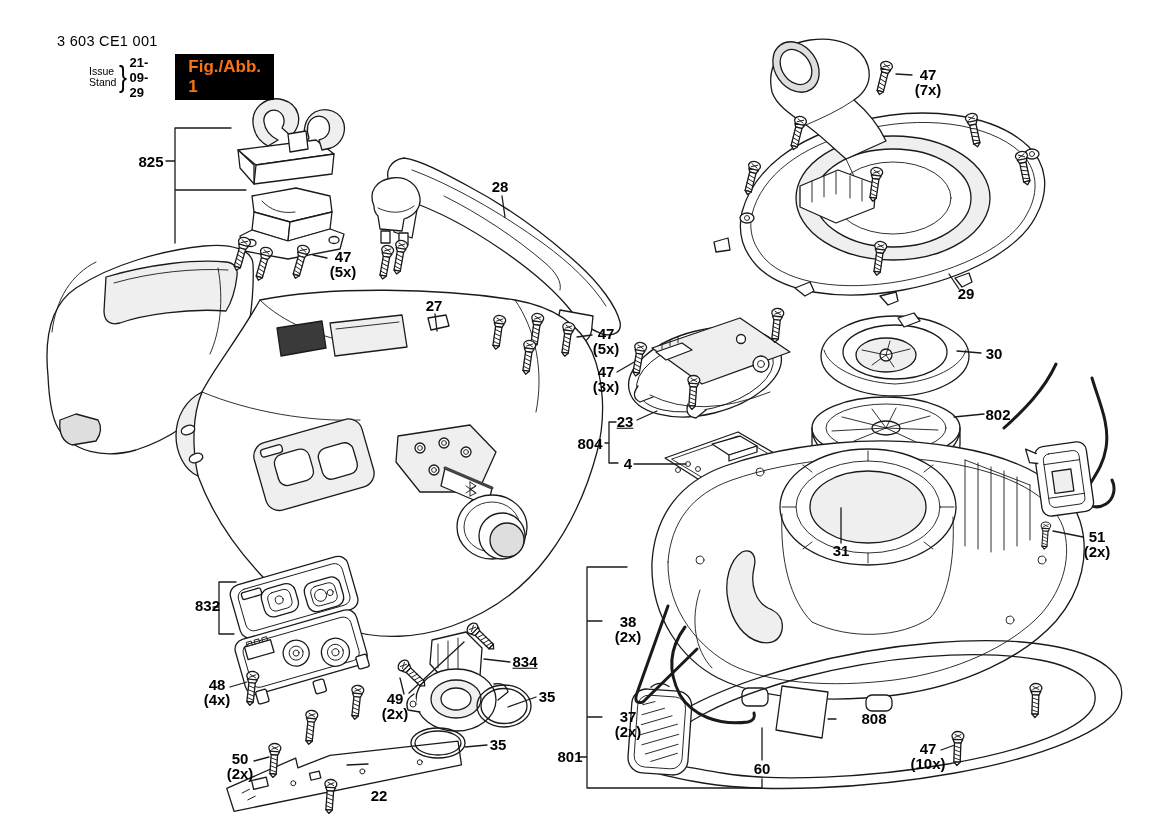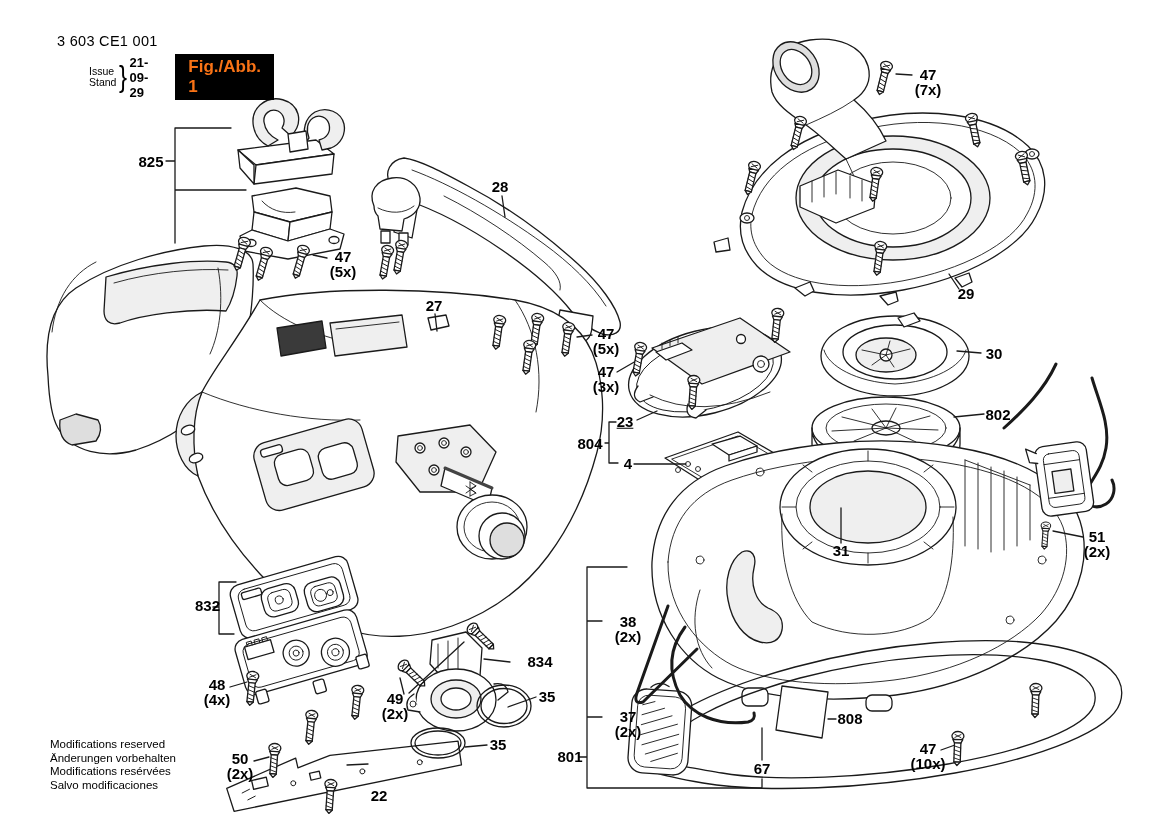--- a/index.html
+++ b/index.html
@@ -400,30 +400,30 @@
       <div class="callout" style="left: 500px; top: 187px;"><span>28</span></div>
       <div class="callout" style="left: 434px; top: 306px;"><span>27</span></div>
       <div class="callout" style="left: 606px; top: 341px;"><span>47</span><span class="qty">(5x)</span></div>
       <div class="callout" style="left: 606px; top: 379px;"><span>47</span><span class="qty">(3x)</span></div>
       <div class="callout" style="left: 625px; top: 422px; text-decoration: underline;"><span>23</span></div>
       <div class="callout" style="left: 590px; top: 444px;"><span>804</span></div>
       <div class="callout" style="left: 628px; top: 464px;"><span>4</span></div>
       <div class="callout" style="left: 196px; top: 606px; padding-left: 23px;"><span>832</span></div>
       <div class="callout" style="left: 217px; top: 692px;"><span>48</span><span class="qty">(4x)</span></div>
       <div class="callout" style="left: 395px; top: 706px;"><span>49</span><span class="qty">(2x)</span></div>
-      <div class="callout" style="left: 540px; top: 662px;"><span>834</span></div>
+      <div class="callout" style="left: 525px; top: 662px; text-decoration: underline;"><span>834</span></div>
       <div class="callout" style="left: 547px; top: 697px;"><span>35</span></div>
       <div class="callout" style="left: 498px; top: 745px;"><span>35</span></div>
       <div class="callout" style="left: 240px; top: 766px;"><span>50</span><span class="qty">(2x)</span></div>
       <div class="callout" style="left: 379px; top: 764px; margin-top: 32px;"><span>22</span></div>
       <div class="callout" style="left: 616px; top: 629px; margin-left: 12px;"><span>38</span><span class="qty">(2x)</span></div>
       <div class="callout" style="left: 612px; top: 724px; margin-left: 16px;"><span>37</span><span class="qty">(2x)</span></div>
       <div class="callout" style="left: 570px; top: 757px;"><span>801</span></div>
-      <div class="callout" style="left: 762px; top: 769px;"><span>67</span></div>
-      <div class="callout" style="left: 850px; top: 719px; text-align: right;"><span>808</span></div>
+      <div class="callout" style="left: 762px; top: 769px;"><span>60</span></div>
+      <div class="callout" style="left: 874px; top: 719px; text-align: right;"><span>808</span></div>
       <div class="callout" style="left: 928px; top: 756px;"><span>47</span><span class="qty">(10x)</span></div>
       <div class="callout" style="left: 841px; top: 551px;"><span>31</span></div>
       <div class="callout" style="left: 1097px; top: 544px;"><span>51</span><span class="qty">(2x)</span></div>
       <div class="callout" style="left: 998px; top: 415px;"><span>802</span></div>
       <div class="callout" style="left: 994px; top: 354px; text-align: right;"><span>30</span></div>
       <div class="callout" style="left: 966px; top: 294px;"><span>29</span></div>
       <div class="callout" style="left: 928px; top: 82px;"><span>47</span><span class="qty">(7x)</span></div>
     </div>
 
   <div id="header">
@@ -432,19 +432,13 @@
       <div class="issue-words">
         <div>Issue</div>
         <div>Stand</div>
       </div>
       <div class="brace">}</div>
       <div class="date">21-09-29</div>
       <div id="fig-box">Fig./Abb. 1</div>
     </div>
   </div>
 
-  <div id="footer">
-      <div>Modifications reserved</div>
-      <div>Änderungen vorbehalten</div>
-      <div>Modifications resérvées</div>
-      <div>Salvo modificaciones</div>
-    </div>
 </div>
 
 </body></html>

